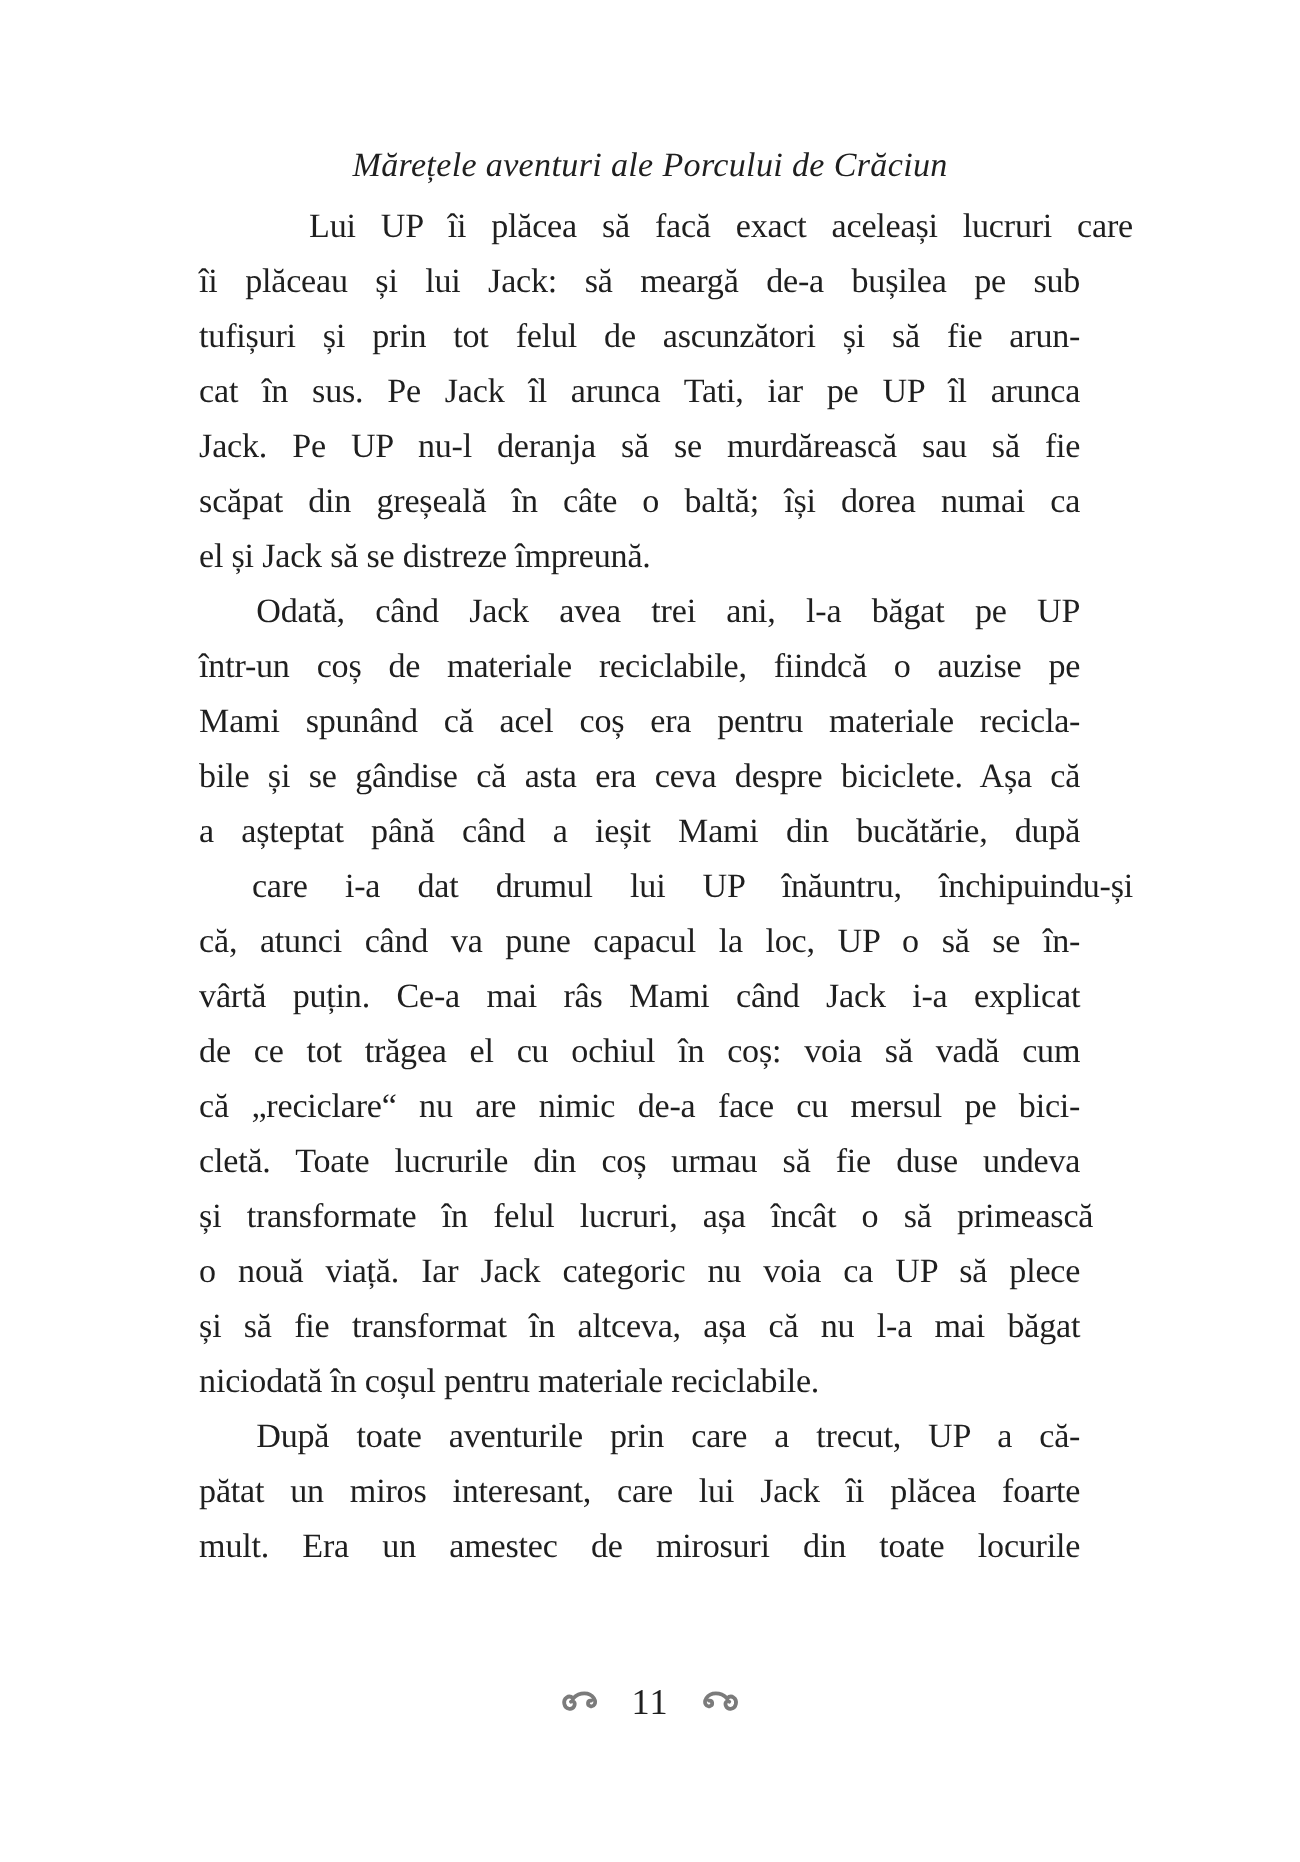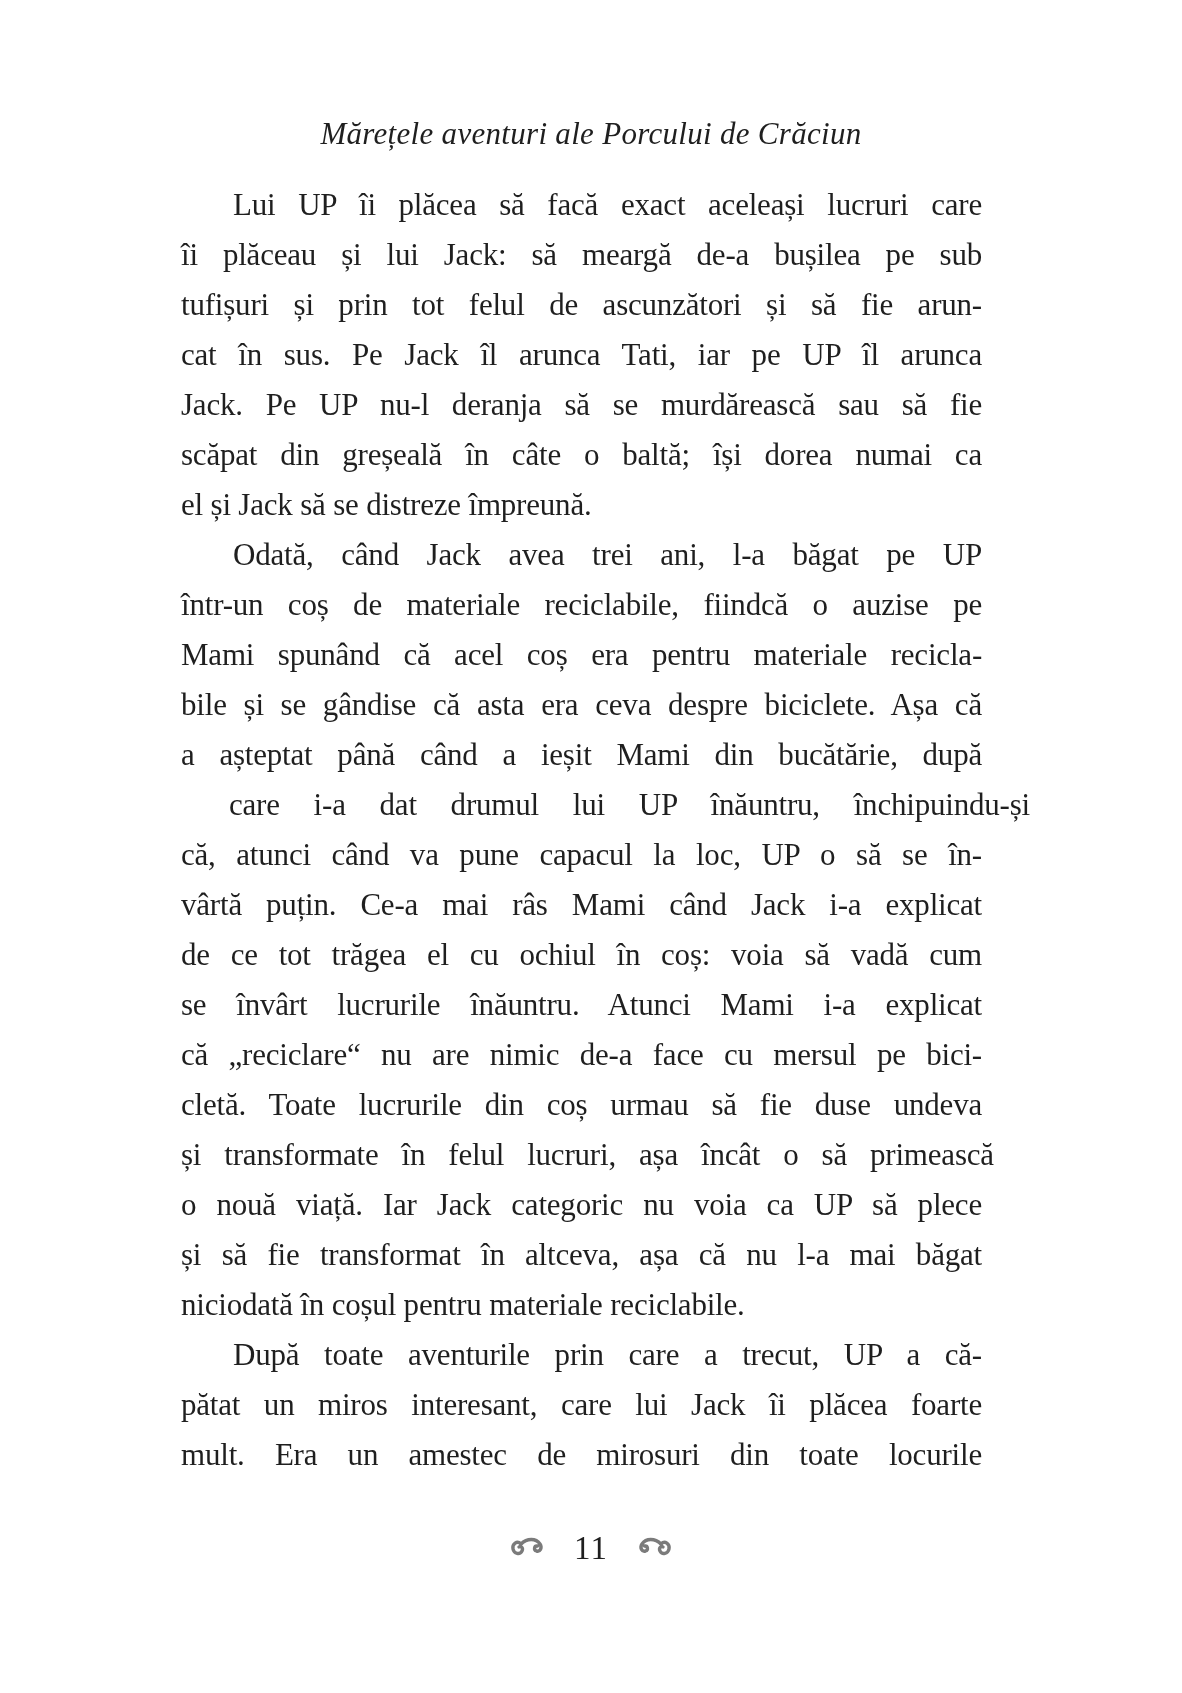--- a/index.html
+++ b/index.html
@@ -11,21 +11,21 @@
     position: relative;
     width: 1182px;
     height: 1693px;
     background: var(--paper, #ffffff);
     font-family: "Liberation Serif", "DejaVu Serif", serif;
     color: var(--ink, #1f1f1f);
     overflow: hidden;
   }
   .running-title {
     position: absolute;
-    top: 112px;
+    top: 128px;
     left: 0;
     width: 100%;
     text-align: center;
     font-style: italic;
     font-size: 31px;
     line-height: 44px;
     letter-spacing: 0.3px;
     white-space: nowrap;
   }
   .body-text {
@@ -72,39 +72,38 @@
 </style>
 </head>
 <body>
 
 <div class="page">
 
   <div class="running-title">Mărețele aventuri ale Porcului de Crăciun</div>
 
   <div class="body-text">
       <div class="para">
-        <div class="line first"><span style="word-spacing: 15.1788px;">Lui UP îi plăcea să facă exact aceleași lucruri care</span></div>
+        <div class="line first"><span style="word-spacing: 15.1788px; margin-left: 48px;">Lui UP îi plăcea să facă exact aceleași lucruri care</span></div>
         <div class="line"><span style="word-spacing: 17.5172px;">îi plăceau și lui Jack: să meargă de-a bușilea pe sub</span></div>
         <div class="line"><span style="word-spacing: 17.0188px; text-align: center;">tufișuri și prin tot felul de ascunzători și să fie arun-</span></div>
         <div class="line"><span style="word-spacing: 14.1875px;">cat în sus. Pe Jack îl arunca Tati, iar pe UP îl arunca</span></div>
         <div class="line"><span style="word-spacing: 15.2531px;">Jack. Pe UP nu-l deranja să se murdărească sau să fie</span></div>
         <div class="line"><span style="word-spacing: 15.4391px;">scăpat din greșeală în câte o baltă; își dorea numai ca</span></div>
         <div class="line last"><span>el și Jack să se distreze împreună.</span></div>
       </div>
       <div class="para">
         <div class="line first"><span style="word-spacing: 20.0938px;">Odată, când Jack avea trei ani, l-a băgat pe UP</span></div>
         <div class="line"><span style="word-spacing: 16.9551px;">într-un coș de materiale reciclabile, fiindcă o auzise pe</span></div>
         <div class="line"><span style="word-spacing: 16.0547px;">Mami spunând că acel coș era pentru materiale recicla-</span></div>
         <div class="line"><span style="word-spacing: 9.27841px;">bile și se gândise că asta era ceva despre biciclete. Așa că</span></div>
         <div class="line"><span style="word-spacing: 17.2986px;">a așteptat până când a ieșit Mami din bucătărie, după</span></div>
         <div class="line"><span style="word-spacing: 26.2656px; margin-left: 48px;">care i-a dat drumul lui UP înăuntru, închipuindu-și</span></div>
         <div class="line"><span style="word-spacing: 13.0859px;">că, atunci când va pune capacul la loc, UP o să se în-</span></div>
         <div class="line"><span style="word-spacing: 16.533px;">vârtă puțin. Ce-a mai râs Mami când Jack i-a explicat</span></div>
         <div class="line"><span style="word-spacing: 13.2773px;">de ce tot trăgea el cu ochiul în coș: voia să vadă cum</span></div>
-        <div class="line"><span style="word-spacing: 22.2612px;">se învârt lucrurile înăuntru. Atunci Mami i-a explicat</span></div>
         <div class="line"><span style="word-spacing: 12.8906px;">că „reciclare“ nu are nimic de-a face cu mersul pe bici-</span></div>
         <div class="line"><span style="word-spacing: 15.3507px;">cletă. Toate lucrurile din coș urmau să fie duse undeva</span></div>
         <div class="line"><span style="word-spacing: 15.4757px;">și transformate în felul lucruri, așa încât o să primească</span></div>
         <div class="line"><span style="word-spacing: 12.5753px;">o nouă viață. Iar Jack categoric nu voia ca UP să plece</span></div>
         <div class="line"><span style="word-spacing: 12.8196px;">și să fie transformat în altceva, așa că nu l-a mai băgat</span></div>
         <div class="line last"><span>niciodată în coșul pentru materiale reciclabile.</span></div>
       </div>
       <div class="para">
         <div class="line first"><span style="word-spacing: 17.1354px; text-align: center;">După toate aventurile prin care a trecut, UP a că-</span></div>
         <div class="line"><span style="word-spacing: 16.0521px;">pătat un miros interesant, care lui Jack îi plăcea foarte</span></div>

